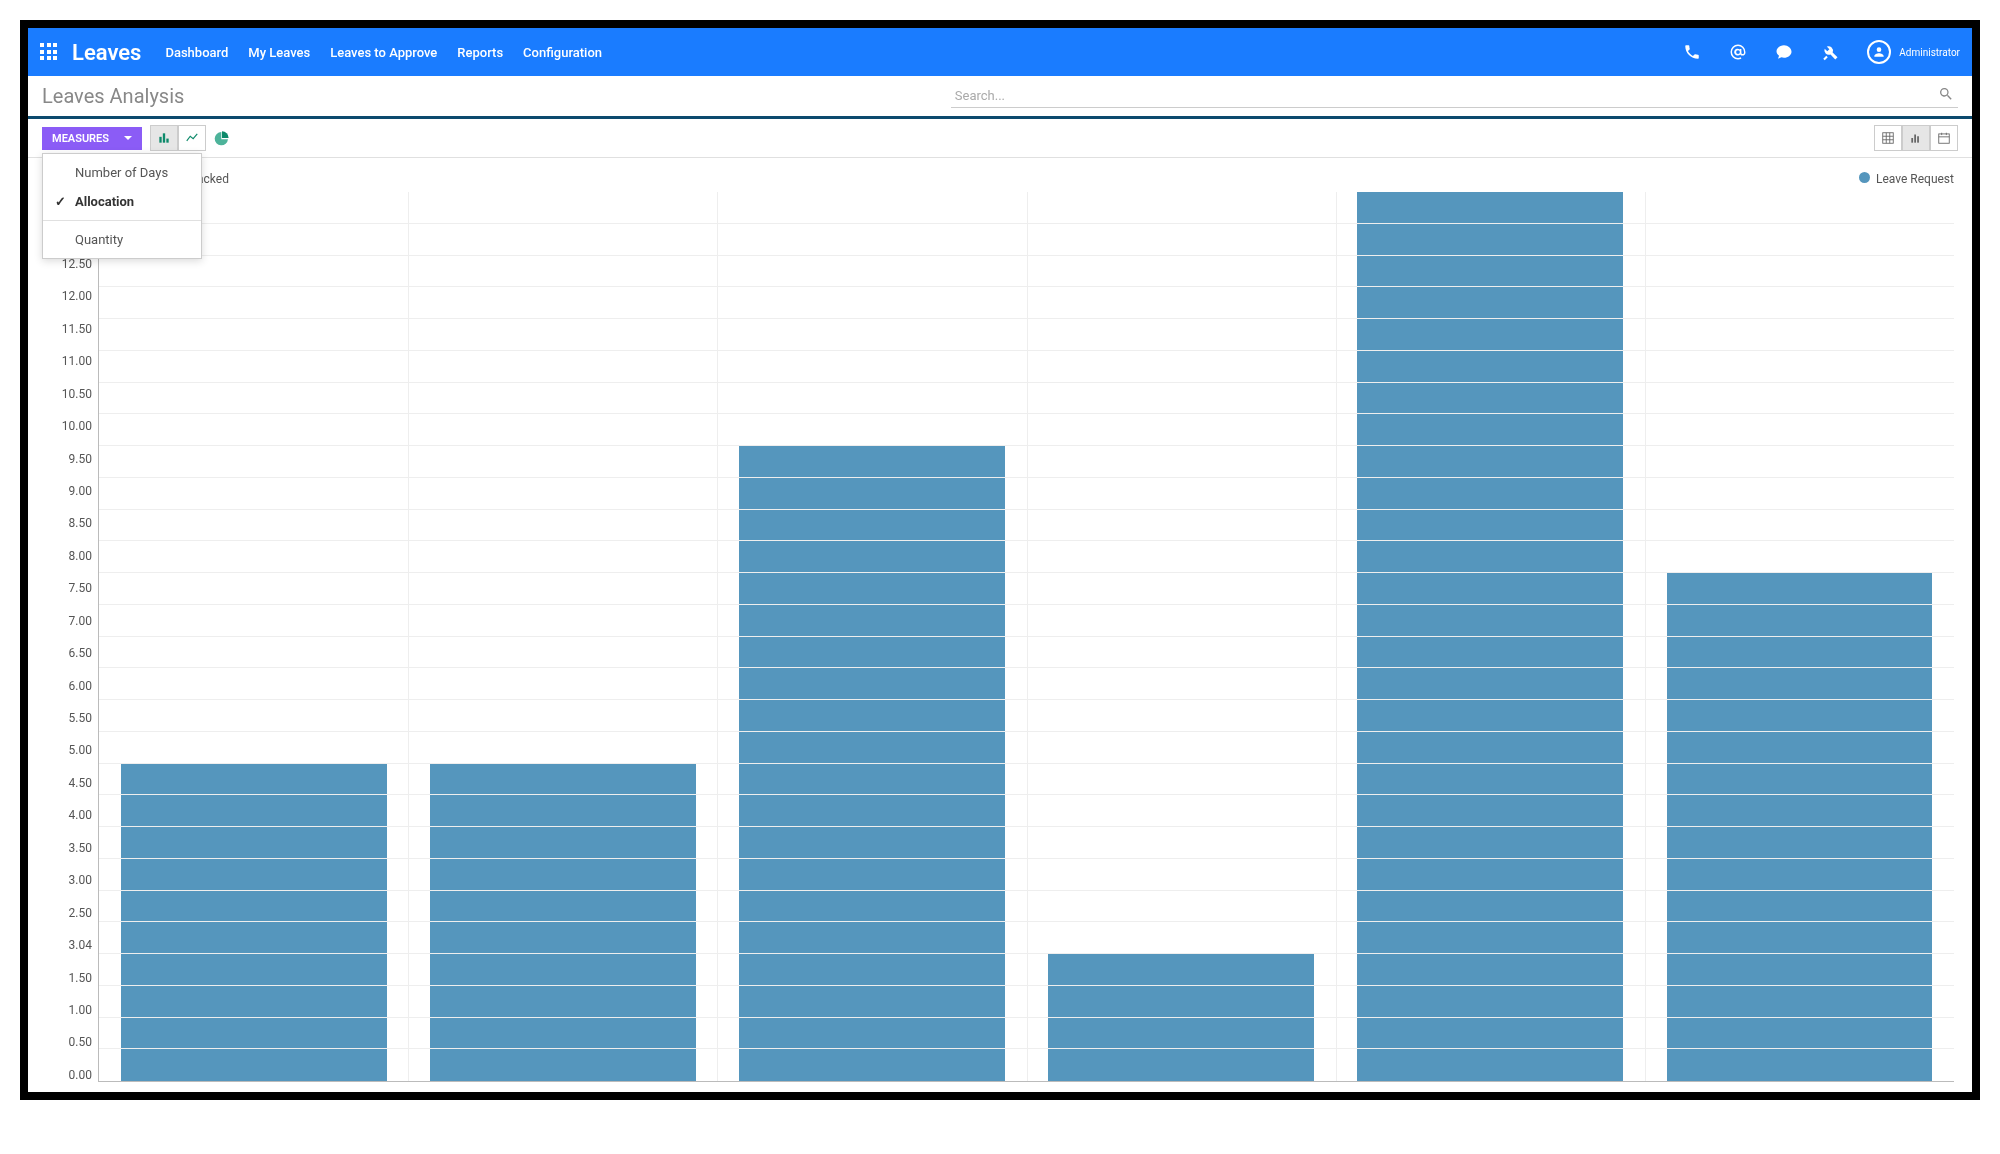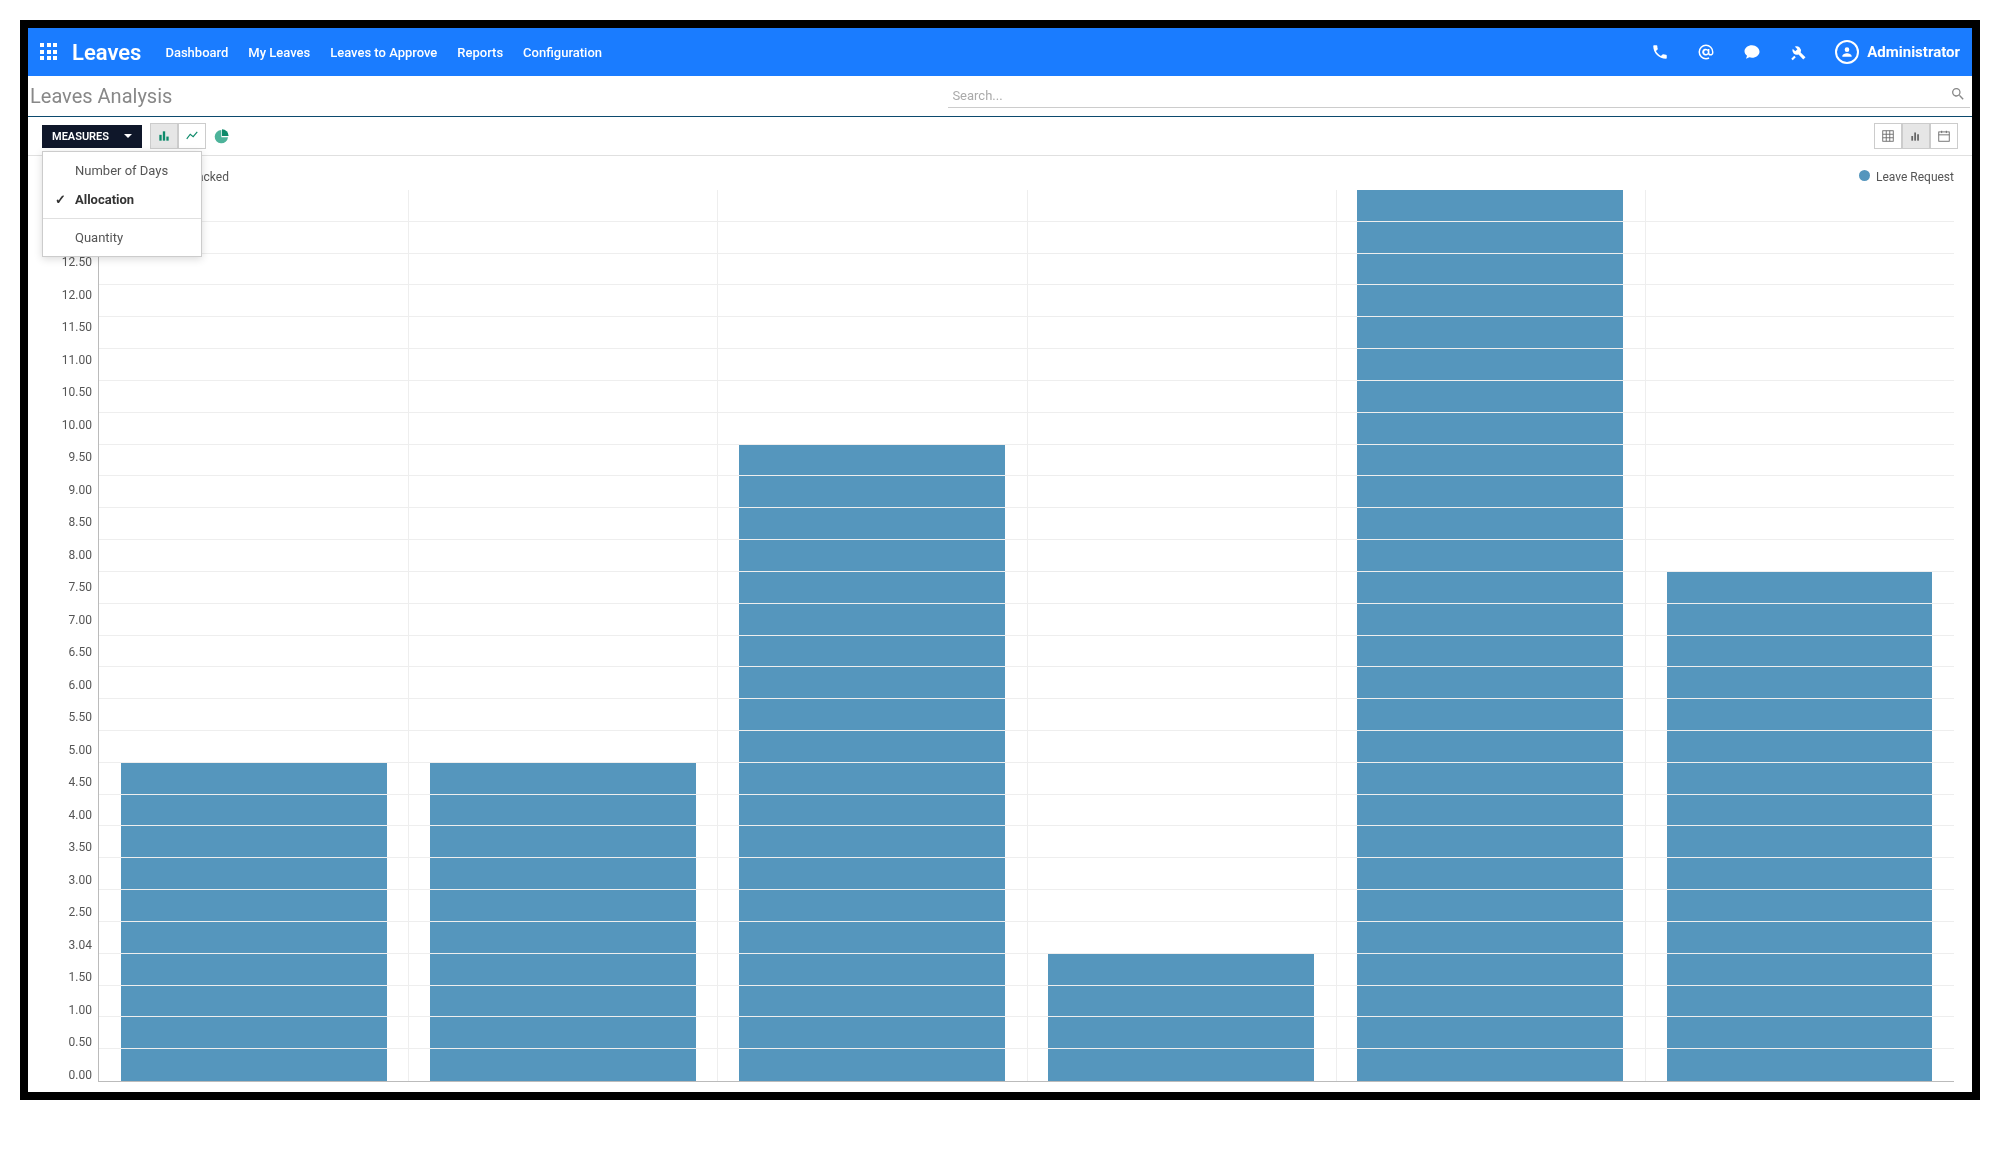--- a/index.html
+++ b/index.html
@@ -11,30 +11,30 @@
 .brand{font-size:22px;font-weight:600;margin-right:24px}
 .nav{display:flex;gap:20px}
 .nav-item{font-size:13px;font-weight:500;cursor:pointer;white-space:nowrap}
 .spacer{flex:1}
 .topbar-right{display:flex;align-items:center;gap:28px}
 .top-icon{width:18px;height:18px;display:flex;align-items:center;justify-content:center;cursor:pointer}
 .top-icon svg{width:18px;height:18px;fill:#fff}
 .user{display:flex;align-items:center;gap:8px;cursor:pointer}
 .avatar{width:24px;height:24px;border:2px solid #fff;border-radius:50%;display:flex;align-items:center;justify-content:center}
 .avatar svg{width:14px;height:14px;fill:#fff}
-.user-name{font-size:15px;font-weight:700}
-.subhead{display:flex;align-items:center;padding:8px 2px;border-bottom:1px solid #0c4a6e}
+.user-name{font-size:10px;font-weight:400}
+.subhead{display:flex;align-items:center;padding:8px 14px;border-bottom:3px solid #0c4a6e}
 .page-title{font-size:20px;color:#888}
 .search-area{flex:1;margin-left:40%;position:relative}
 .search-input{width:100%;border:none;border-bottom:1px solid #ccc;padding:4px 24px 4px 4px;font-size:13px;color:#0f766e;outline:none}
 .search-input::placeholder{color:#aaa}
 .search-mag{position:absolute;right:4px;top:2px;width:16px;height:16px}
 .search-mag svg{width:16px;height:16px;fill:#888}
 .toolbar{display:flex;align-items:center;padding:6px 14px;border-bottom:1px solid #e0e0e0;position:relative}
-.measures-btn{background:#0f172a;color:#fff;font-size:11px;font-weight:600;padding:5px 10px;border:none;cursor:pointer;display:flex;align-items:center;gap:15px}
+.measures-btn{background:#8b5cf6;color:#fff;font-size:11px;font-weight:600;padding:5px 10px;border:none;cursor:pointer;display:flex;align-items:center;gap:15px}
 .caret-down{width:0;height:0;border-left:4px solid transparent;border-right:4px solid transparent;border-top:4px solid #fff}
 .chart-type-group{display:flex;margin-left:8px}
 .ct-btn{width:28px;height:26px;border:1px solid #ccc;background:#fff;display:flex;align-items:center;justify-content:center;cursor:pointer}
 .ct-btn.active{background:#e6e6e6}
 .ct-btn svg{width:14px;height:14px}
 .pie-icon{margin-left:8px;width:16px;height:16px;cursor:pointer}
 .pie-icon svg{width:16px;height:16px;fill:#0d8a6a}
 .toolbar-right{margin-left:auto;display:flex;gap:0}
 .view-btn{width:28px;height:26px;border:1px solid #ccc;background:#fff;display:flex;align-items:center;justify-content:center;cursor:pointer}
 .view-btn.active{background:#e6e6e6}

